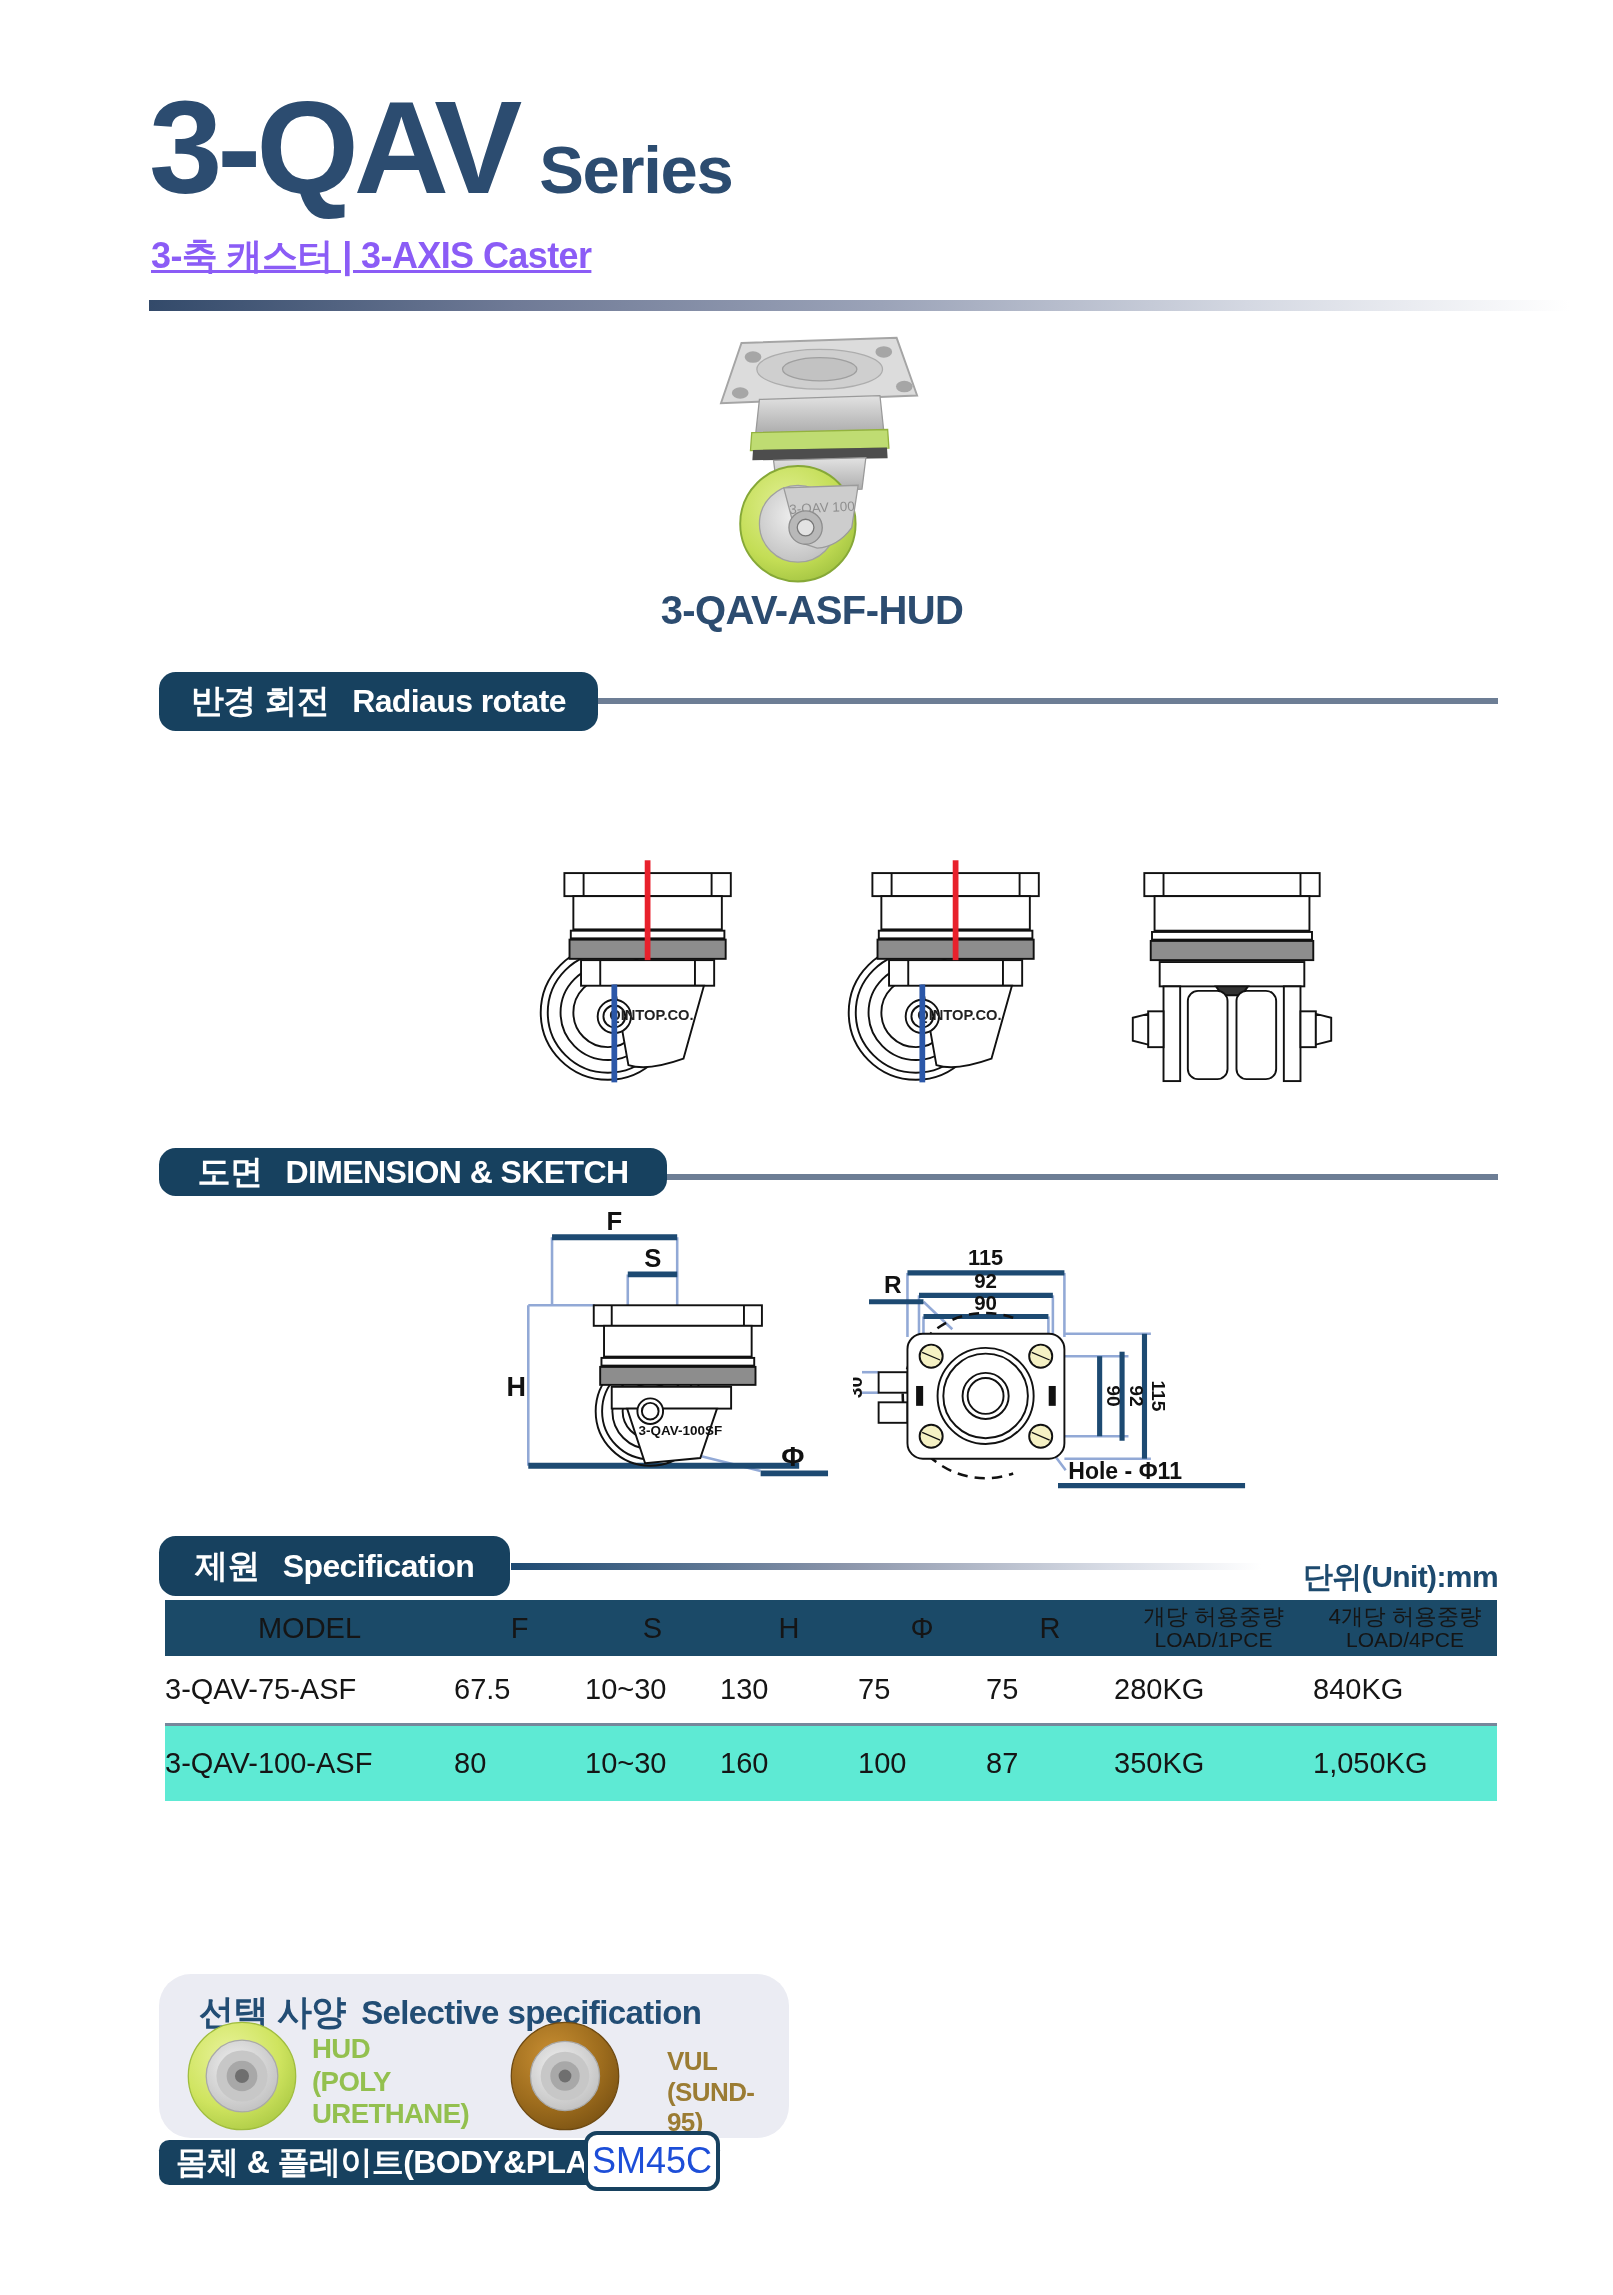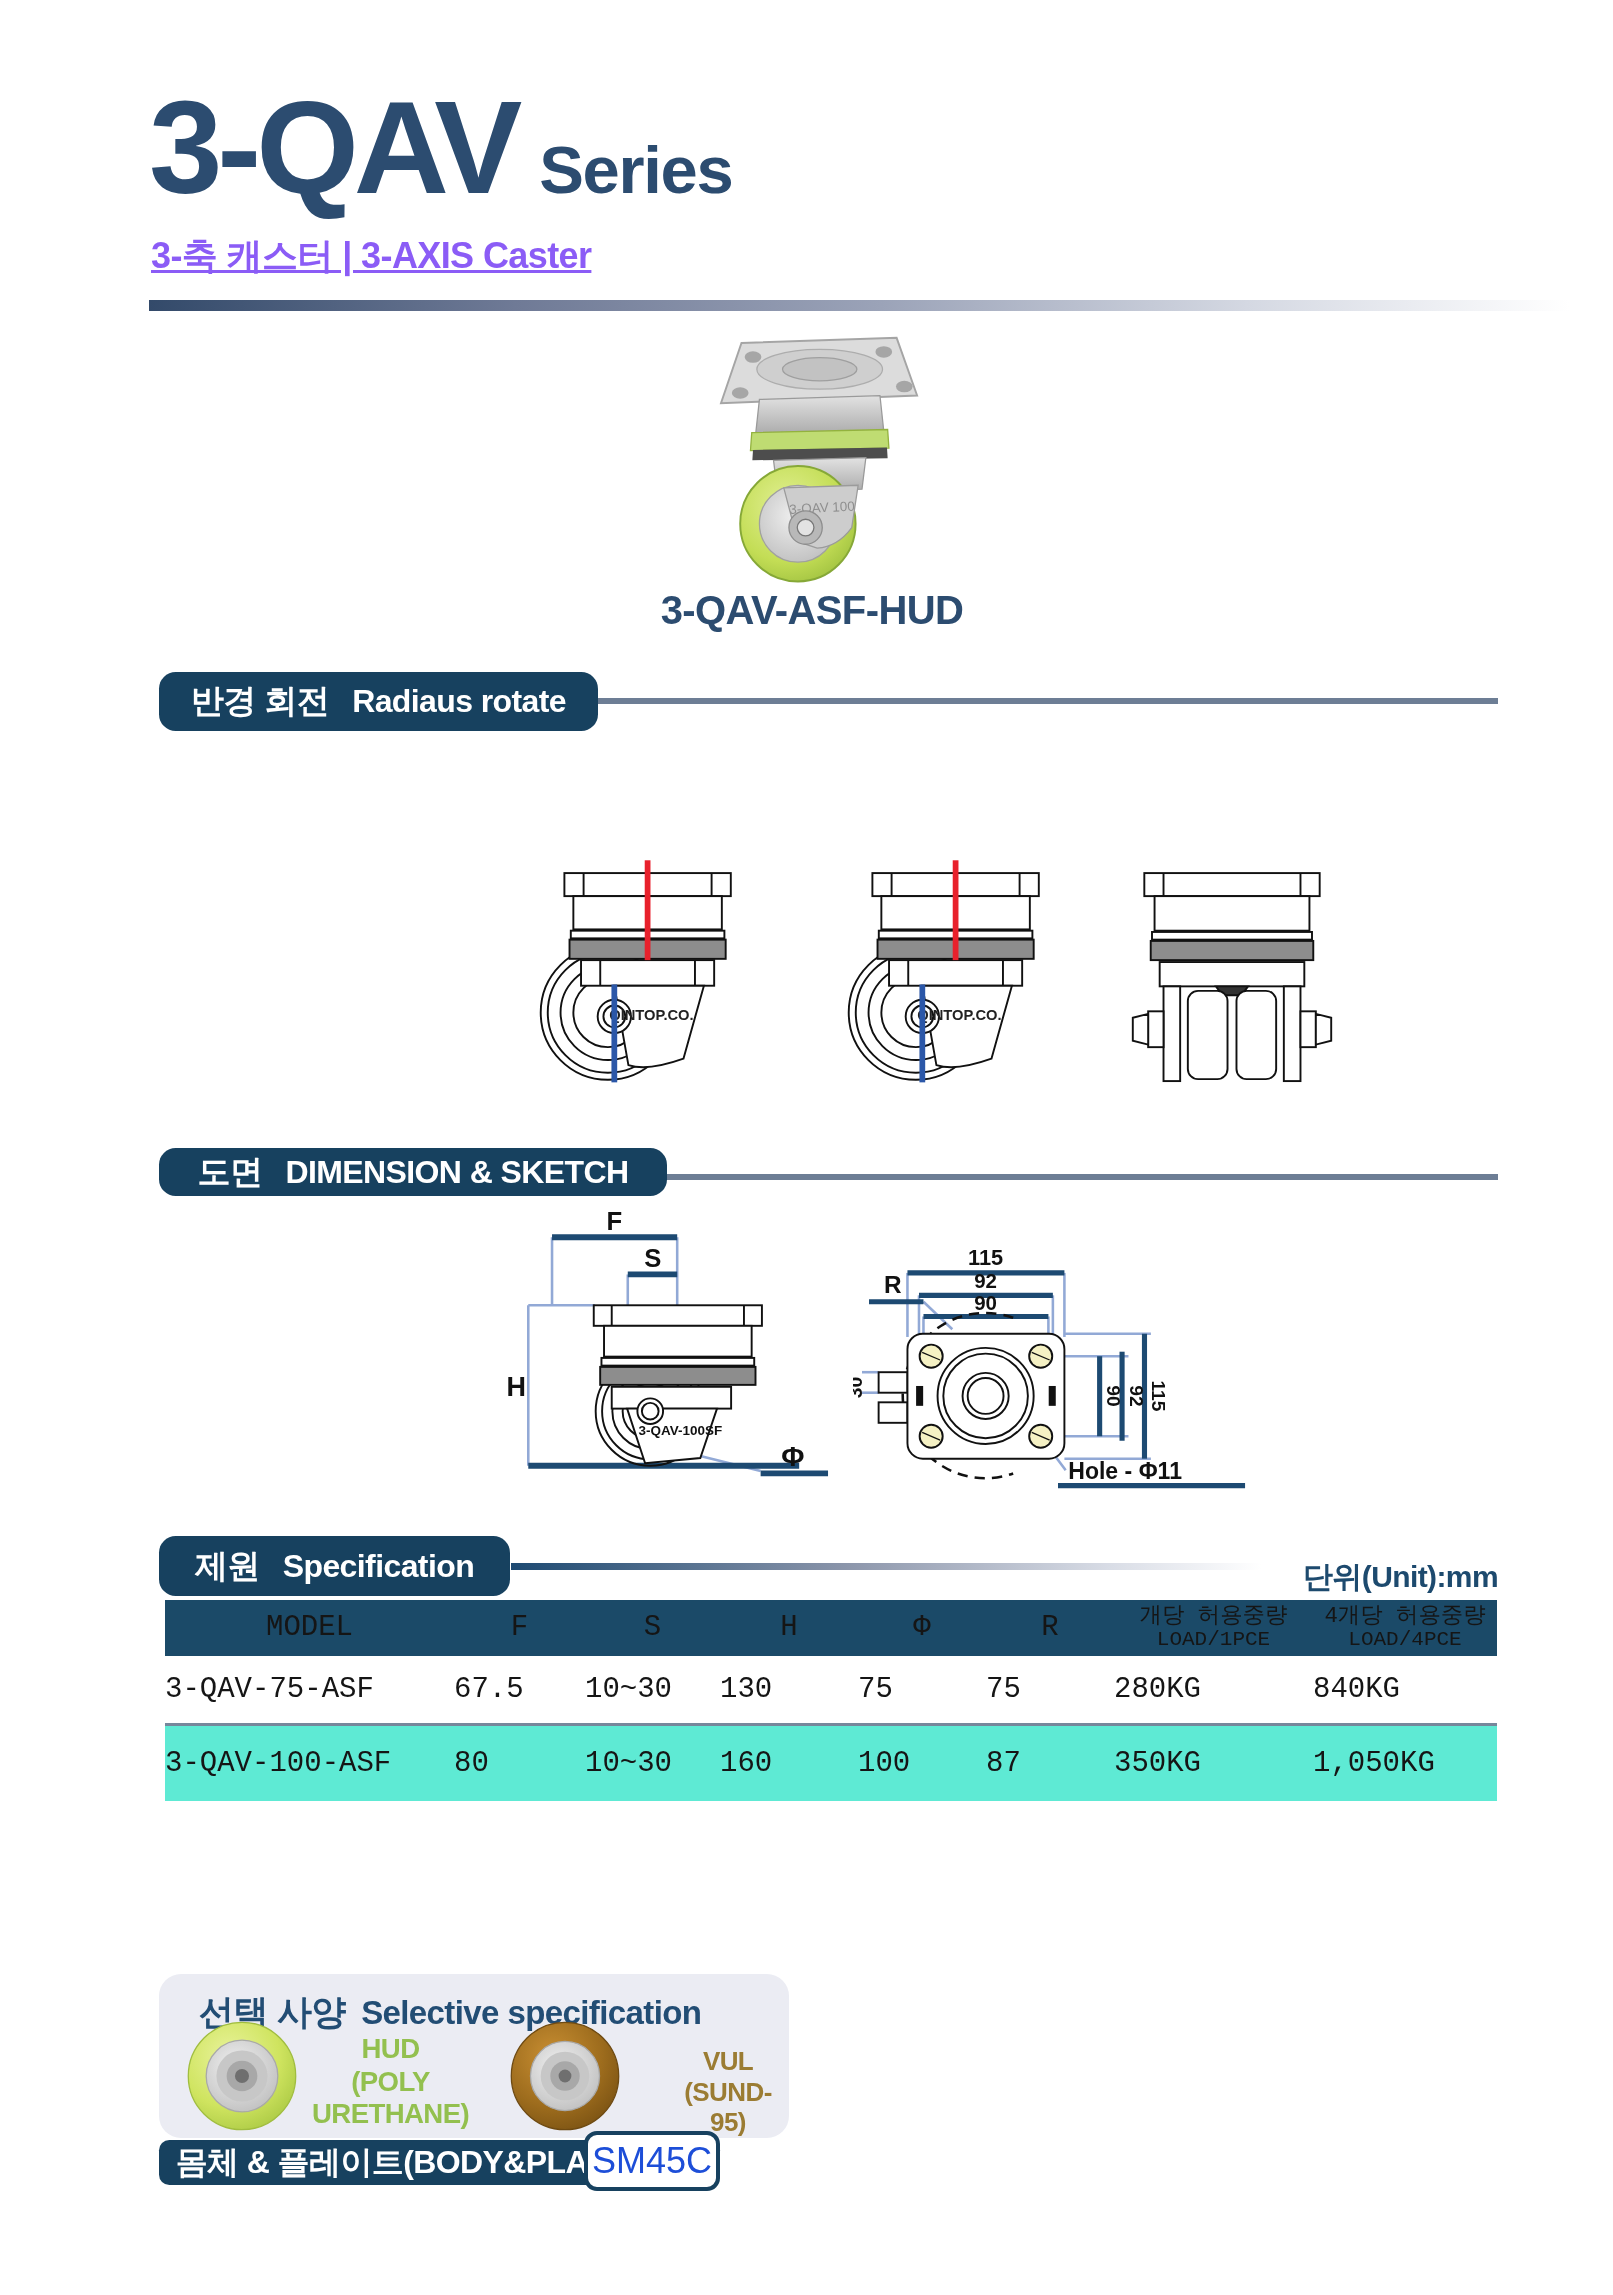--- a/index.html
+++ b/index.html
@@ -38,24 +38,24 @@
   
   .spec-table{left:165px;top:1600px;width:1332px;}
   .t-row{display:grid;grid-template-columns:289px 131px 135px 138px 128px 128px 199px 184px;align-items:center;}
   .t-head{background:#1b4a68;height:56px;color:#fff;}
   .t-head .cell{text-align:center;font-size:27.6px;font-weight:400;line-height:1.05;}
   .t-head .cell .sub2{font-size:21px;}
   .t-head .cell .top2{font-size:22.4px;}
   .t-body1{height:67px;background:#ffffff;}
   .t-sep{height:2.6px;background:#76879b;}
   .t-body2{height:75px;background:#5eead4;}
-  .t-row .cell{font-size:29px;color:#151515;font-family:Liberation Mono, monospace;}
-
-  
-  .sel-card{left:159px;top:1974px;width:630px;height:164px;background:#ebecf3;border-radius:22px;text-align:center;}
+  .t-row .cell{font-size:29px;color:#151515;}
+
+  
+  .sel-card{left:159px;top:1974px;width:630px;height:164px;background:#ebecf3;border-radius:32px;}
   .sel-title{position:absolute;left:40px;top:15.4px;display:flex;align-items:baseline;gap:15.4px;
       font-weight:700;color:#224d74;}
   .sel-title .kr{font-size:35px;letter-spacing:-0.6px;}
   .sel-title .en{font-size:33px;letter-spacing:-0.6px;}
   .opt-text{position:absolute;font-weight:700;line-height:1.18;letter-spacing:-0.6px;}
   .opt-hud{left:153px;top:59px;font-size:27.6px;color:#93c04f;}
   .opt-vul{left:508px;top:72px;font-size:26px;color:#9b7c33;}
 
   
   .body-bar{left:159px;top:2140px;width:561px;height:45px;background:#17415f;border-radius:10.3px;

